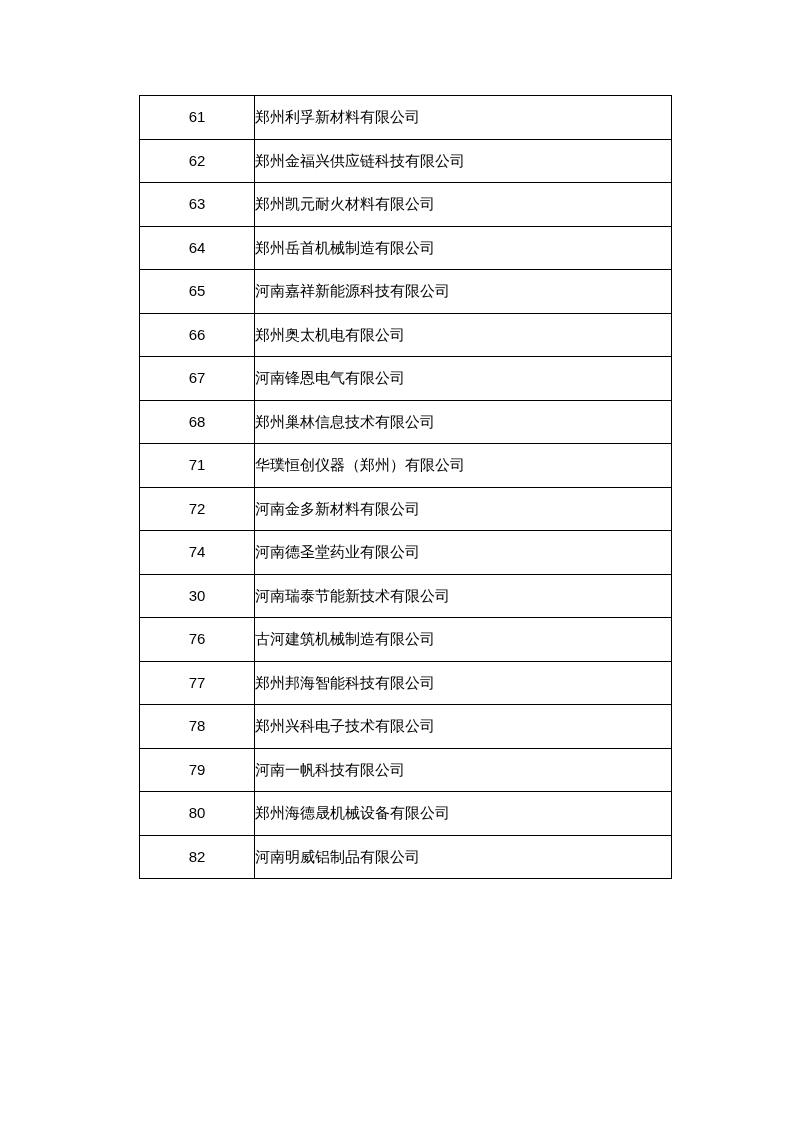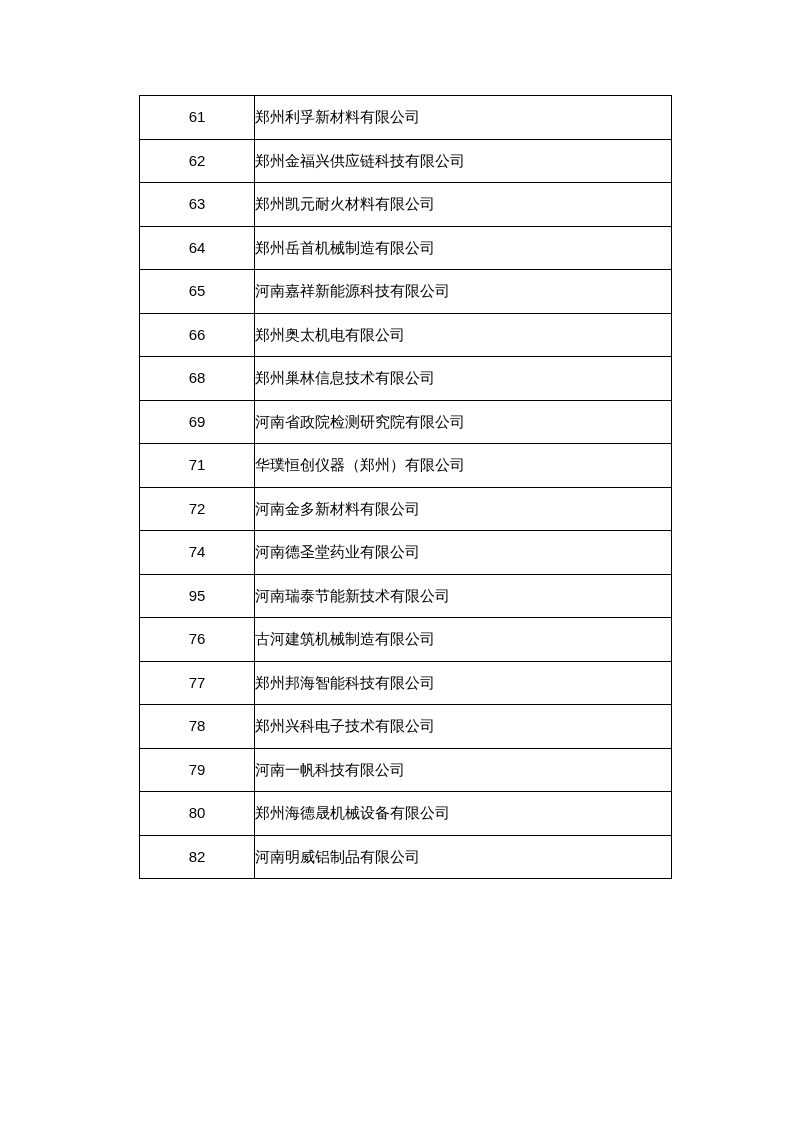--- a/index.html
+++ b/index.html
@@ -77,41 +77,41 @@
           </tr>
           <tr>
             <td class="idx-cell">65</td>
             <td class="name-cell">河南嘉祥新能源科技有限公司</td>
           </tr>
           <tr>
             <td class="idx-cell">66</td>
             <td class="name-cell">郑州奥太机电有限公司</td>
           </tr>
           <tr>
+            <td class="idx-cell">67</td>
+            <td class="name-cell">河南锋恩电气有限公司</td>
+          </tr>
+          <tr>
             <td class="idx-cell">68</td>
             <td class="name-cell">郑州巢林信息技术有限公司</td>
-          </tr>
-          <tr>
-            <td class="idx-cell">69</td>
-            <td class="name-cell">河南省政院检测研究院有限公司</td>
           </tr>
           <tr>
             <td class="idx-cell">71</td>
             <td class="name-cell">华璞恒创仪器（郑州）有限公司</td>
           </tr>
           <tr>
             <td class="idx-cell">72</td>
             <td class="name-cell">河南金多新材料有限公司</td>
           </tr>
           <tr>
             <td class="idx-cell">74</td>
             <td class="name-cell">河南德圣堂药业有限公司</td>
           </tr>
           <tr>
-            <td class="idx-cell">95</td>
+            <td class="idx-cell">30</td>
             <td class="name-cell">河南瑞泰节能新技术有限公司</td>
           </tr>
           <tr>
             <td class="idx-cell">76</td>
             <td class="name-cell">古河建筑机械制造有限公司</td>
           </tr>
           <tr>
             <td class="idx-cell">77</td>
             <td class="name-cell">郑州邦海智能科技有限公司</td>
           </tr>

